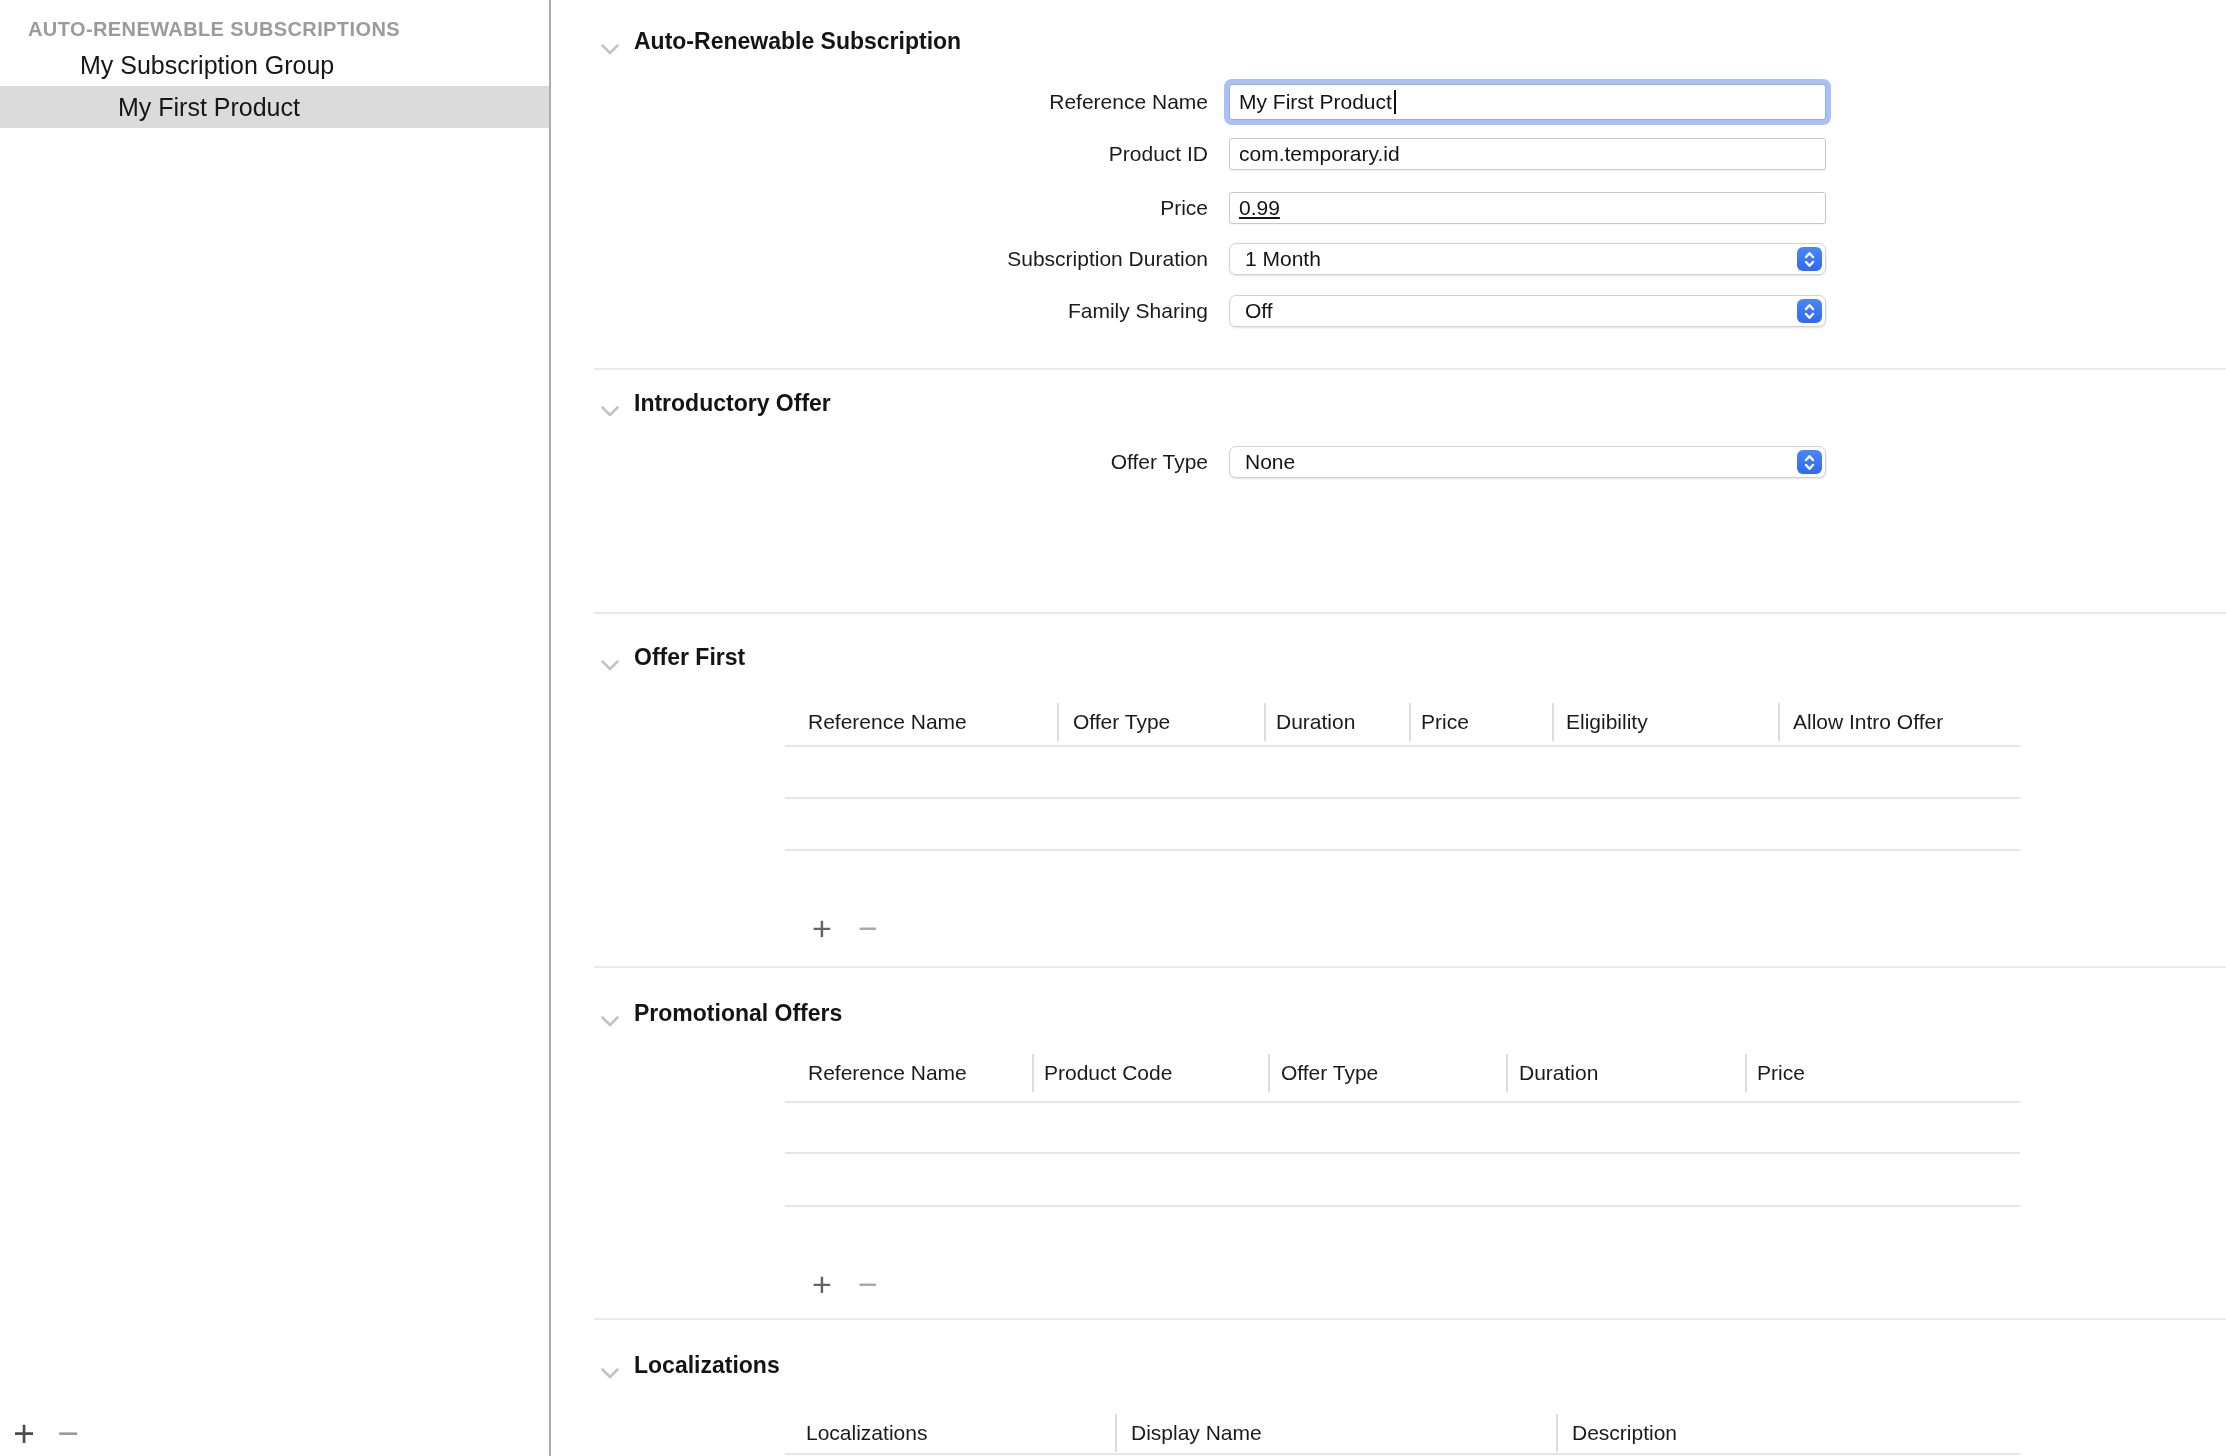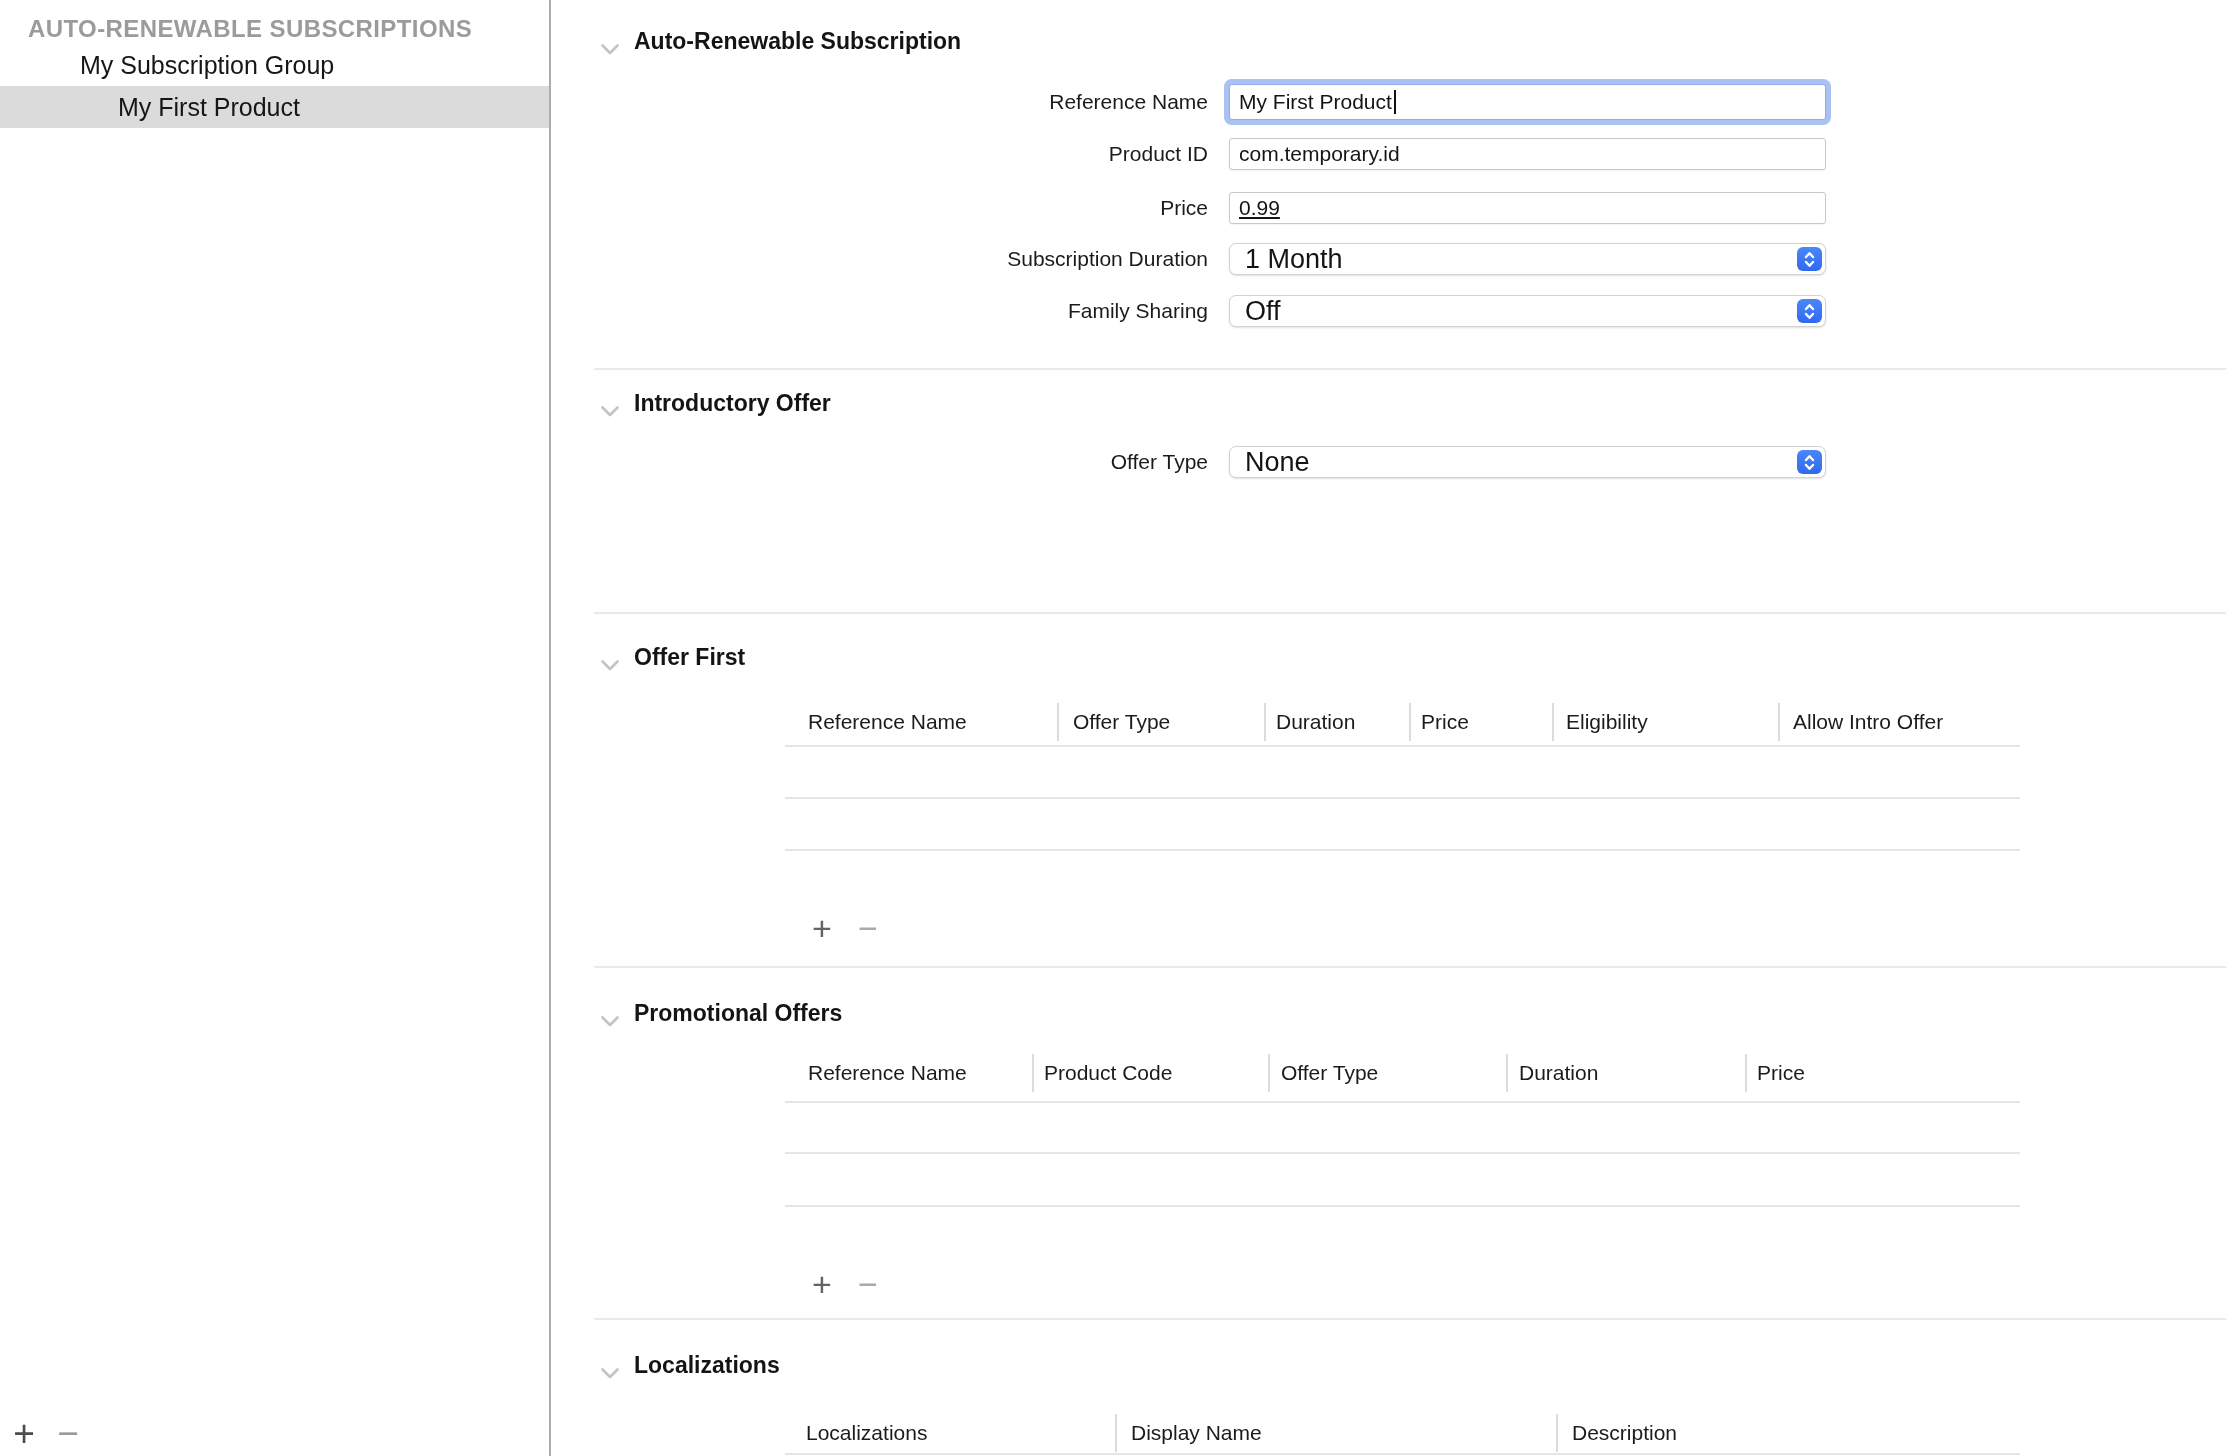--- a/index.html
+++ b/index.html
@@ -3,21 +3,21 @@
 <meta charset="utf-8">
 <style>
   * { margin:0; padding:0; box-sizing:border-box; }
   html,body { width:2226px; height:1456px; background:#ffffff; overflow:hidden; }
   body { font-family:"Liberation Sans","DejaVu Sans",sans-serif; color:#1a1a1a; }
   .page { position:relative; width:2226px; height:1456px; background:#ffffff; }
 
   
   .sidebar { position:absolute; left:0; top:0; width:549px; height:1456px; background:#ffffff; }
   .sb-header { position:absolute; left:28px; top:14px; height:30px; line-height:30px;
-               font-size:24px; font-weight:bold; letter-spacing:0.4px; color:#9b9b9b; white-space:nowrap; }
+               font-size:20px; font-weight:bold; letter-spacing:0.4px; color:#9b9b9b; white-space:nowrap; }
   .sb-row { position:absolute; left:0; width:549px; height:42px; line-height:42px;
             font-size:25px; color:#161616; white-space:nowrap; cursor:default; }
   .sb-row.selected { background:#dbdbdb; }
   .sb-label { position:absolute; top:0; height:42px; line-height:42px; display:block; }
   .sb-actions { position:absolute; left:0; top:1414px; width:549px; height:42px; }
   .sb-btn { position:absolute; top:0; width:40px; height:40px; text-align:center;
             font-size:37px; line-height:40px; font-weight:200; cursor:default; }
   .plus-dark { color:#4c4c4c; }
   .minus-grey { color:#9a9a9a; }
   .v-divider { position:absolute; left:549px; top:0; width:2px; height:1456px; background:#acacac; cursor:col-resize; }
@@ -36,21 +36,21 @@
                 border:1px solid #c8c8c8; border-radius:3px; font-size:21px; color:#141414;
                 padding:0 0 0 9px; line-height:30px; box-shadow:0 1px 1px rgba(0,0,0,0.05); }
   input.text-field { font-family:"Liberation Sans","DejaVu Sans",sans-serif; outline:none; }
   .text-field.focused { height:36px; border:1px solid #8fadee;
                         box-shadow:0 0 0 5px #a9c2f3; line-height:34px; display:flex; align-items:center; }
   .caret { display:inline-block; width:2px; height:24px; background:#111; margin-left:2px; vertical-align:middle; }
 
   .popup { position:absolute; left:1229px; width:597px; height:32px; background:#fff;
            border:1px solid #d2d2d2; border-radius:7px; box-shadow:0 1px 2px rgba(0,0,0,0.12);
            display:flex; align-items:center; }
-  .popup-value { font-size:27px; color:#141414; padding-left:15px; white-space:nowrap; }
+  .popup-value { font-size:21px; color:#141414; padding-left:15px; white-space:nowrap; }
   .stepper { position:absolute; right:3px; top:3px; width:25px; height:24px; border-radius:6px;
              background:linear-gradient(180deg,#4a87f8,#3168f1);
              display:flex; align-items:center; justify-content:center; }
 
   
   .t-line { position:absolute; left:785px; width:1235px; height:2px; background:#e5e5e5; }
   .t-colsep { position:absolute; width:2px; height:38px; background:#dcdcdc; }
   .t-head { position:absolute; height:28px; line-height:28px; font-size:21px; color:#1b1b1b; white-space:nowrap; }
   .t-btn { position:absolute; width:36px; height:40px; text-align:center; font-size:34px;
            line-height:40px; font-weight:200; cursor:default; }

